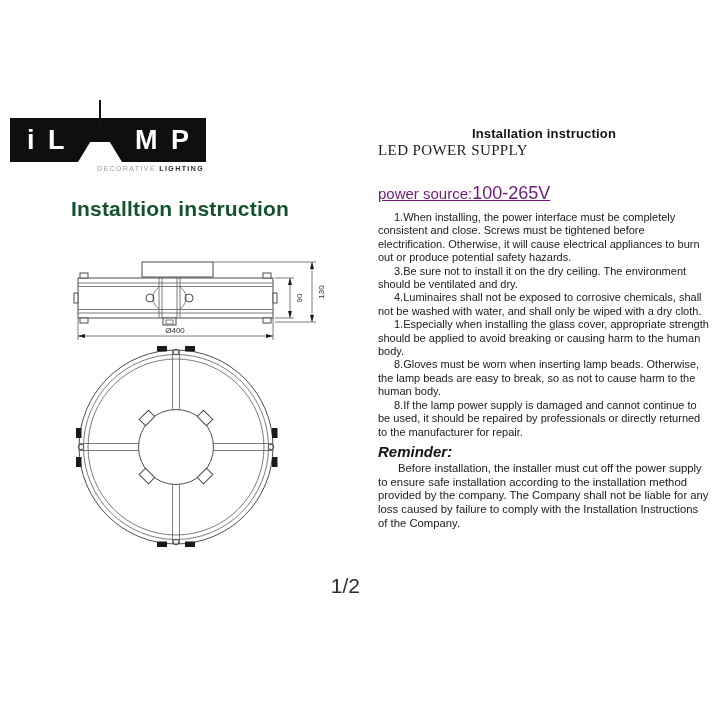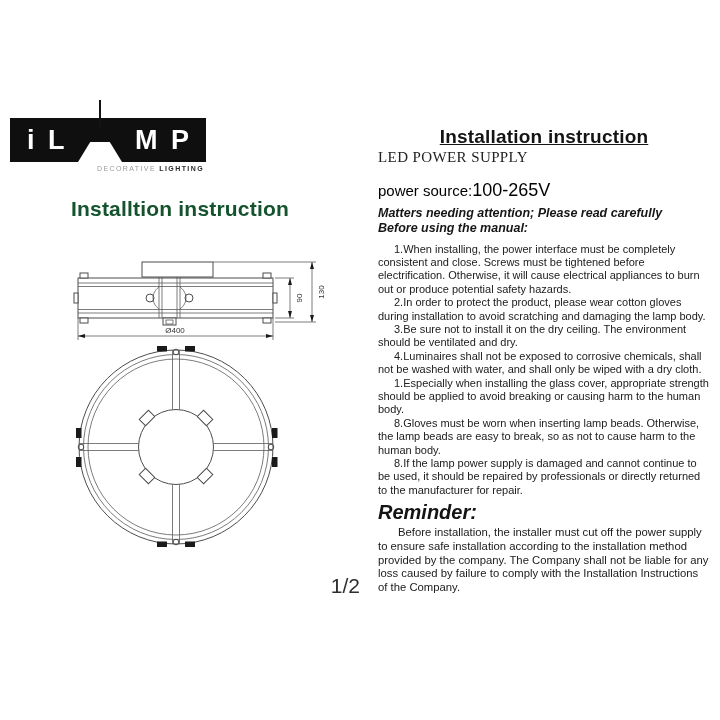--- a/index.html
+++ b/index.html
@@ -63,41 +63,41 @@
     font-size:8px; fill:#333;
   }
   .page-num {
     position:absolute; left:300px; top:574px; width:60px;
     text-align:right; font-size:21px; color:#2d2d2d;
   }
 
   
   .right-col { position:absolute; left:378px; top:126px; width:332px; }
   .doc-title {
-    margin:0; text-align:center; font-size:19px; font-weight:bold;
-    color:#141414; letter-spacing:0.2px;text-decoration:underline;
+    margin:0; text-align:center; font-size:13px; font-weight:bold;
+    color:#141414; letter-spacing:0.2px;
   }
   .doc-subtitle {
     text-align:left; font-size:15px; margin-top:1px; letter-spacing:0.4px;
     color:#222;
     font-family:Liberation Serif, serif;
   }
-  .power-line { margin-top:14px; font-size:15px; color:#000000; }
+  .power-line { margin-top:24px; font-size:15px; color:#701a75;text-decoration:underline; }
   .power-line .power-value { font-size:18px; }
   .attention {
     font-style:italic; font-weight:bold; font-size:12.5px;
     line-height:1.18; margin-top:5px; color:#161616;
   }
   .instructions { margin-top:7px; }
   .instructions p {
     margin:0; font-size:11px; line-height:13.4px; text-indent:16px;
     color:#202020;
   }
   .reminder-heading {
-    font-style:italic; font-weight:bold; font-size:20px; margin-top:4px;
+    font-style:italic; font-weight:bold; font-size:15px; margin-top:4px;
     color:#141414;
   }
   .reminder-text {
     margin:2px 0 15px; font-size:11.3px; line-height:13.7px; text-indent:20px;
     color:#202020;
   }
 
   svg .stroke { stroke:#4d4d4d; stroke-width:1; fill:none; }
   svg .thin   { stroke:#5a5a5a; stroke-width:0.8; fill:none; }
   svg .fillw  { fill:#ffffff; stroke:#4d4d4d; stroke-width:1; }
@@ -221,27 +221,22 @@
   </svg>
 
   <div class="page-num">1/2</div>
 
   <div class="right-col">
     <h1 class="doc-title">Installation instruction</h1>
     <div class="doc-subtitle">LED POWER SUPPLY</div>
     <div class="power-line">
       <span>power source:</span><span class="power-value">100-265V</span>
     </div>
-    <div class="attention">
-      <div>Matters needing attention; Please read carefully</div>
-      <div>Before using the manual:</div>
-    </div>
     <div class="instructions">
       <p>1.When installing, the power interface must be completely consistent and close. Screws must be tightened before electrification. Otherwise, it will cause electrical appliances to burn out or produce potential safety hazards.</p>
-      <p>2.In order to protect the product, please wear cotton gloves during installation to avoid scratching and damaging the lamp body.</p>
       <p>3.Be sure not to install it on the dry ceiling. The environment should be ventilated and dry.</p>
       <p>4.Luminaires shall not be exposed to corrosive chemicals, shall not be washed with water, and shall only be wiped with a dry cloth.</p>
       <p>1.Especially when installing the glass cover, appropriate strength should be applied to avoid breaking or causing harm to the human body.</p>
       <p>8.Gloves must be worn when inserting lamp beads. Otherwise, the lamp beads are easy to break, so as not to cause harm to the human body.</p>
       <p>8.If the lamp power supply is damaged and cannot continue to be used, it should be repaired by professionals or directly returned to the manufacturer for repair.</p>
     </div>
     <div class="reminder-heading">Reminder:</div>
     <p class="reminder-text">Before installation, the installer must cut off the power supply to ensure safe installation according to the installation method provided by the company. The Company shall not be liable for any loss caused by failure to comply with the Installation Instructions of the Company.</p>
   </div>
 

